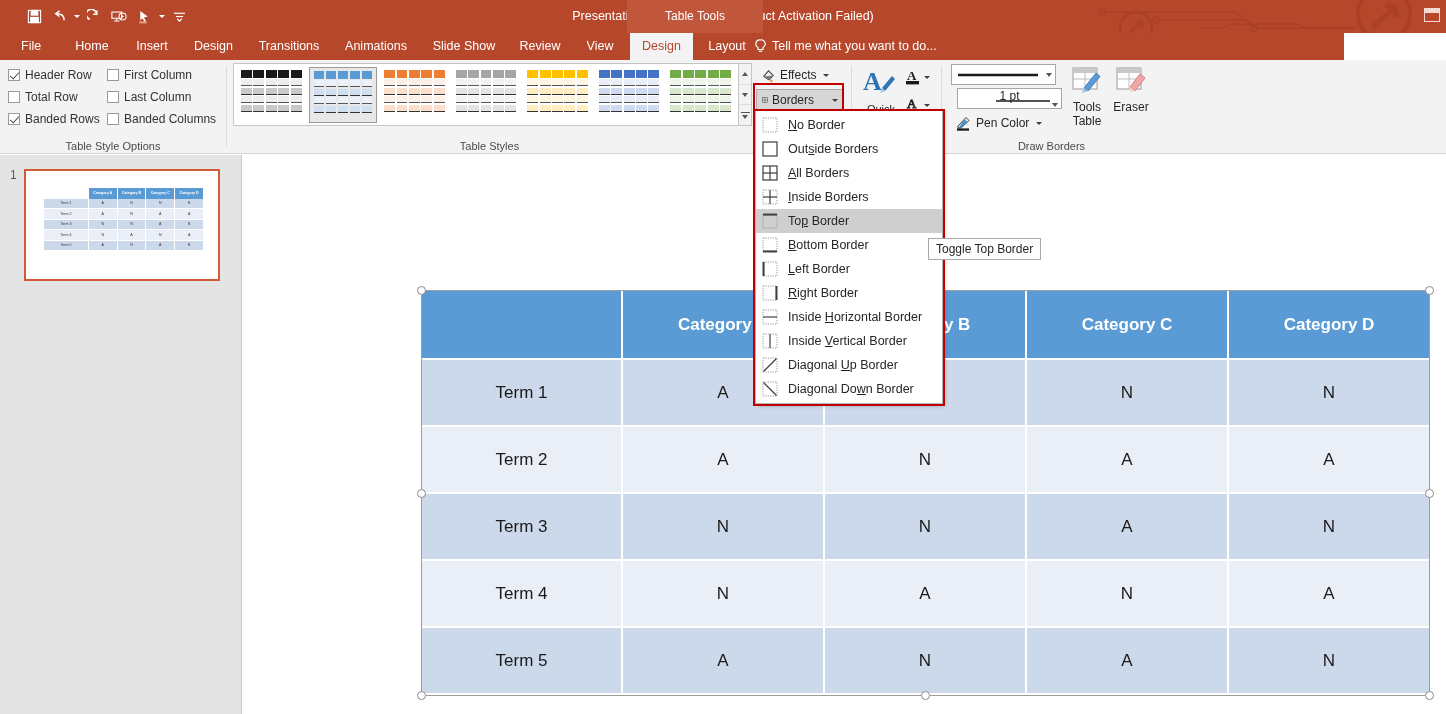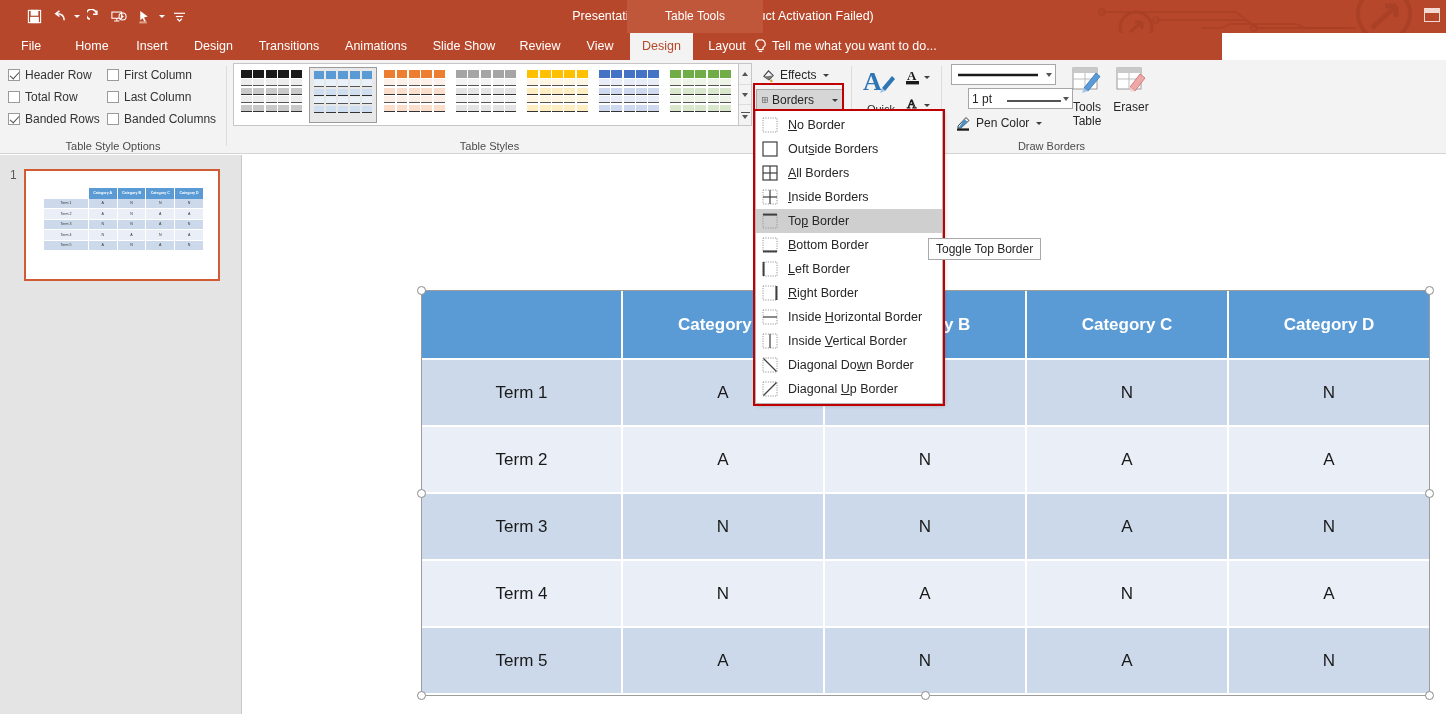--- a/index.html
+++ b/index.html
@@ -33,21 +33,21 @@
   .tabletools {
     position:absolute; left:627px; top:0; width:136px; height:33px;
     background:#c0563a; text-align:center; line-height:33px;
     color:#fff; font-size:12px;
   }
   .restore-ico { position:absolute; right:6px; top:8px; width:16px; height:14px; border:1.3px solid #f3d9d2; }
   .restore-ico::before { content:""; position:absolute; left:0; top:0; right:0; height:4px; background:#f3d9d2; }
 
   
   .tabrow {
-    position:absolute; left:0; top:33px; width:1222px; height:27px;
+    position:absolute; left:0; top:33px; width:1344px; height:27px;
     background:#b7472a;
   }
   .tab {
     position:absolute; top:0; height:27px; line-height:27px;
     color:#fff; font-size:12.5px; text-align:center; padding:0 9px;
     white-space:nowrap;
   }
   .tab.active { background:#f3f3f3; color:#b7472a; }
   .tellme {
     position:absolute; left:772px; top:0; height:27px; line-height:27px;
@@ -643,21 +643,21 @@
     <div class="grp-sep" style="left:941px;"></div>
 
     <div class="dbg">
       <div class="combo" style="left:7px;top:4px;width:105px;">
         <span></span>
         <svg width="80" height="8" style="position:absolute;left:6px;top:6px;">
           <line x1="0" y1="4" x2="80" y2="4" stroke="#1a1a1a" stroke-width="2.4"></line>
         </svg>
         <i class="cb-caret"></i>
       </div>
-      <div class="combo" style="left:24px;top:28px;width:105px;">
+      <div class="combo" style="left:13px;top:28px;width:105px;flex-direction:column;">
         <span style="font-size:12px;">1 pt</span>
         <svg width="54" height="6" style="position:absolute;left:38px;top:9px;">
           <line x1="0" y1="3" x2="54" y2="3" stroke="#1a1a1a" stroke-width="1.3"></line>
         </svg>
         <i class="cb-caret"></i>
       </div>
       <div class="rbtn" style="position:absolute;left:7px;top:52px;">
         <svg width="16" height="16" viewBox="0 0 16 16">
           <path d="M2 11 L10 2.5 L13 5.5 L5 13 H2 Z" fill="none" stroke="#3f3f3f" stroke-width="1"></path>
           <path d="M8.5 4 L11.5 7 L5 13 H2.5 Z" fill="#4a8ec2"></path>
@@ -880,29 +880,29 @@
       <div class="mi">
         <span class="mi-ico"><svg width="16" height="16" viewBox="0 0 16 16">
             <rect x="1" y="1" width="14" height="14" fill="none" stroke="#9a9a9a" stroke-width="1" stroke-dasharray="1.2 1.2"></rect>
             <line x1="8" y1="1" x2="8" y2="15" stroke="#3f3f3f" stroke-width="1.2"></line>
           </svg></span>
         <span class="mi-label">Inside <u>V</u>ertical Border</span>
       </div>
       <div class="mi">
         <span class="mi-ico"><svg width="16" height="16" viewBox="0 0 16 16">
             <rect x="1" y="1" width="14" height="14" fill="none" stroke="#9a9a9a" stroke-width="1" stroke-dasharray="1.2 1.2"></rect>
+            <line x1="1.5" y1="14.5" x2="14.5" y2="1.5" stroke="#3f3f3f" stroke-width="1.2"></line>
+          </svg></span>
+        <span class="mi-label">Diagonal <u>U</u>p Border</span>
+      </div>
+      <div class="mi">
+        <span class="mi-ico"><svg width="16" height="16" viewBox="0 0 16 16">
+            <rect x="1" y="1" width="14" height="14" fill="none" stroke="#9a9a9a" stroke-width="1" stroke-dasharray="1.2 1.2"></rect>
             <line x1="1.5" y1="1.5" x2="14.5" y2="14.5" stroke="#3f3f3f" stroke-width="1.2"></line>
           </svg></span>
         <span class="mi-label">Diagonal Do<u>w</u>n Border</span>
-      </div>
-      <div class="mi">
-        <span class="mi-ico"><svg width="16" height="16" viewBox="0 0 16 16">
-            <rect x="1" y="1" width="14" height="14" fill="none" stroke="#9a9a9a" stroke-width="1" stroke-dasharray="1.2 1.2"></rect>
-            <line x1="1.5" y1="14.5" x2="14.5" y2="1.5" stroke="#3f3f3f" stroke-width="1.2"></line>
-          </svg></span>
-        <span class="mi-label">Diagonal <u>U</u>p Border</span>
       </div>
     </div>
   <div class="red-outline" style="left:753px;top:83px;width:91px;height:28px;"></div>
   <div class="red-outline" style="left:753px;top:109px;width:192px;height:297px;"></div>
   <div class="tooltip">Toggle Top Border</div>
 
 </div>
 
 </body></html>

